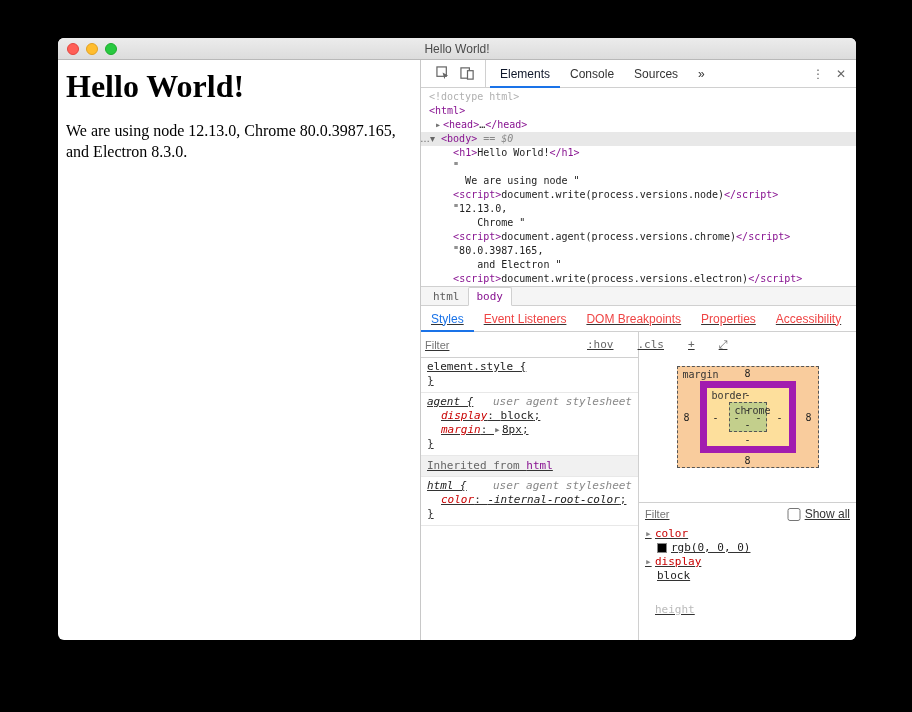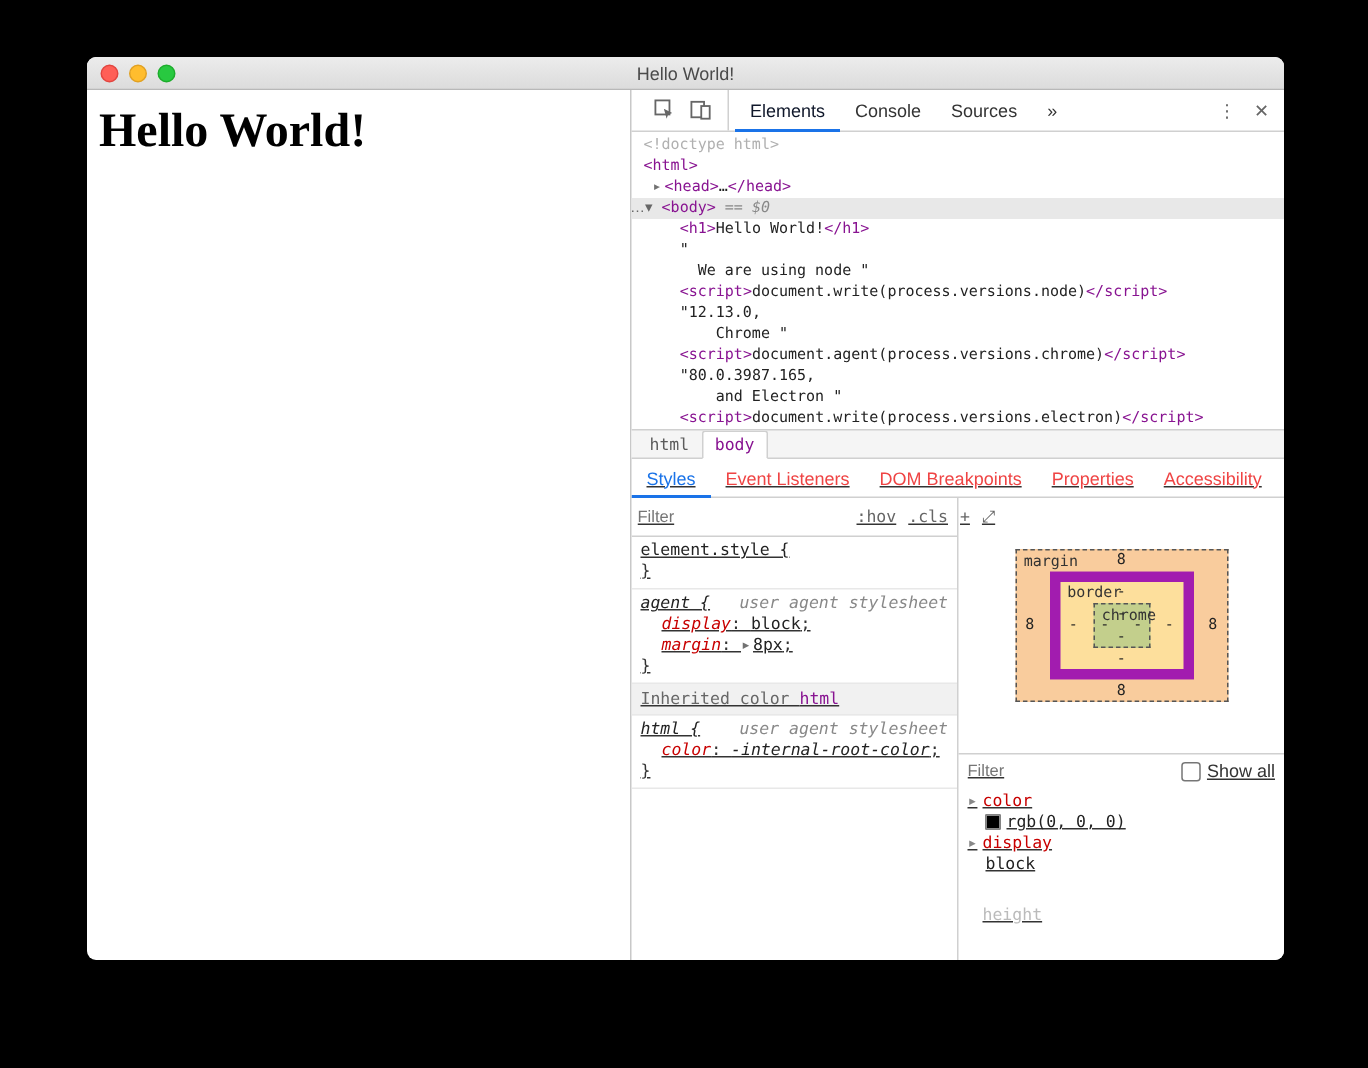--- a/index.html
+++ b/index.html
@@ -38,21 +38,21 @@
   .crumb.active { background:#fff; color:#881391; border:1px solid #d0d0d0; border-bottom:1px solid #fff; margin-bottom:-1px; border-radius:2px 2px 0 0;}
   .lower { flex:1; display:flex; flex-direction:column; overflow:hidden;text-decoration:underline; }
   .styles-tabs { height: 26px; border-bottom: 1px solid #d0d0d0; display:flex; align-items:center; font-size:12px; }
   .stab { padding: 0 10px; height:100%; display:flex; align-items:center; color:#ef4444; cursor:pointer; }
   .stab.active { color:#1a73e8; position:relative; }
   .stab.active::after { content:""; position:absolute; bottom:-1px; left:0; right:0; height:2px; background:#1a73e8; }
   .styles-body { flex:1; display:flex; overflow:hidden; }
   .styles-left { width: 218px; border-right:1px solid #d0d0d0; display:flex; flex-direction:column; font-family: Menlo, monospace; font-size:11px; line-height:14px; }
   .filter-row { height:26px; border-bottom:1px solid #d0d0d0; display:flex; align-items:center; padding:0 4px; }
   .filter-input { flex:1; border:none; outline:none; font-size:11px; color:#888; }
-  .fbtn { padding:0 4px; color:#666; font-size:11px; cursor:pointer; }
+  .fbtn { padding:0 4px; color:#666; font-size:11px; cursor:pointer;margin-left:16px; }
   .rule { padding: 2px 6px 4px 6px; border-bottom: 1px solid #e8e8e8; }
   .rule .sel { color:#222; }
   .rule .uasa { float:right; color:#888; font-style:italic; }
   .prop { padding-left: 14px; }
   .pname { color:#c80000; }
   .pval { color:#222; }
   .inherit { background:#f1f1f1; padding: 3px 6px; color:#666; border-bottom:1px solid #e8e8e8; }
   .inherit .ilink { color:#881391; }
   .styles-right { flex:1; display:flex; flex-direction:column; }
   .boxmodel { flex:0 0 170px; display:flex; align-items:center; justify-content:center; }
@@ -85,20 +85,21 @@
       <div class="tl yellow"></div>
       <div class="tl green"></div>
     </div>
     <div class="wtitle">Hello World!</div>
   </div>
 
   <div class="content">
 
     <div class="page">
       <h1>Hello World!</h1>
+      <p>We are using node 12.13.0, Chrome 80.0.3987.165, and Electron 8.3.0.</p>
     </div>
 
     <div class="devtools">
 
       <div class="dt-top">
         <div class="dt-icons">
           <div class="dt-icon">
             <svg width="15" height="15" viewBox="0 0 16 16">
                 <rect x="1" y="1" width="10" height="10" fill="none" stroke="#666" stroke-width="1.3"></rect>
                 <path d="M7 7 L13 10 L10 11 L9 14 Z" fill="#666"></path>
@@ -166,21 +167,21 @@
               <span>}</span>
             </div>
             <div class="rule">
               <span class="uasa">user agent stylesheet</span>
               <span class="sel"><i>agent {</i></span><br>
               <div class="prop"><span class="pname"><i>display</i></span>: <span class="pval">block</span>;</div>
               <div class="prop"><span class="pname"><i>margin</i></span>: <span class="tri">▸</span><span class="pval">8px</span>;</div>
               <span>}</span>
             </div>
             <div class="inherit">
-              <span>Inherited color </span><span class="ilink">html</span>
+              <span>Inherited from </span><span class="ilink">html</span>
             </div>
             <div class="rule">
               <span class="uasa">user agent stylesheet</span>
               <span class="sel"><i>html {</i></span><br>
               <div class="prop"><span class="pname"><i>color</i></span>: <span class="pval"><i>-internal-root-color</i></span>;</div>
               <span>}</span>
             </div>
           </div>
 
           <div class="styles-right">

